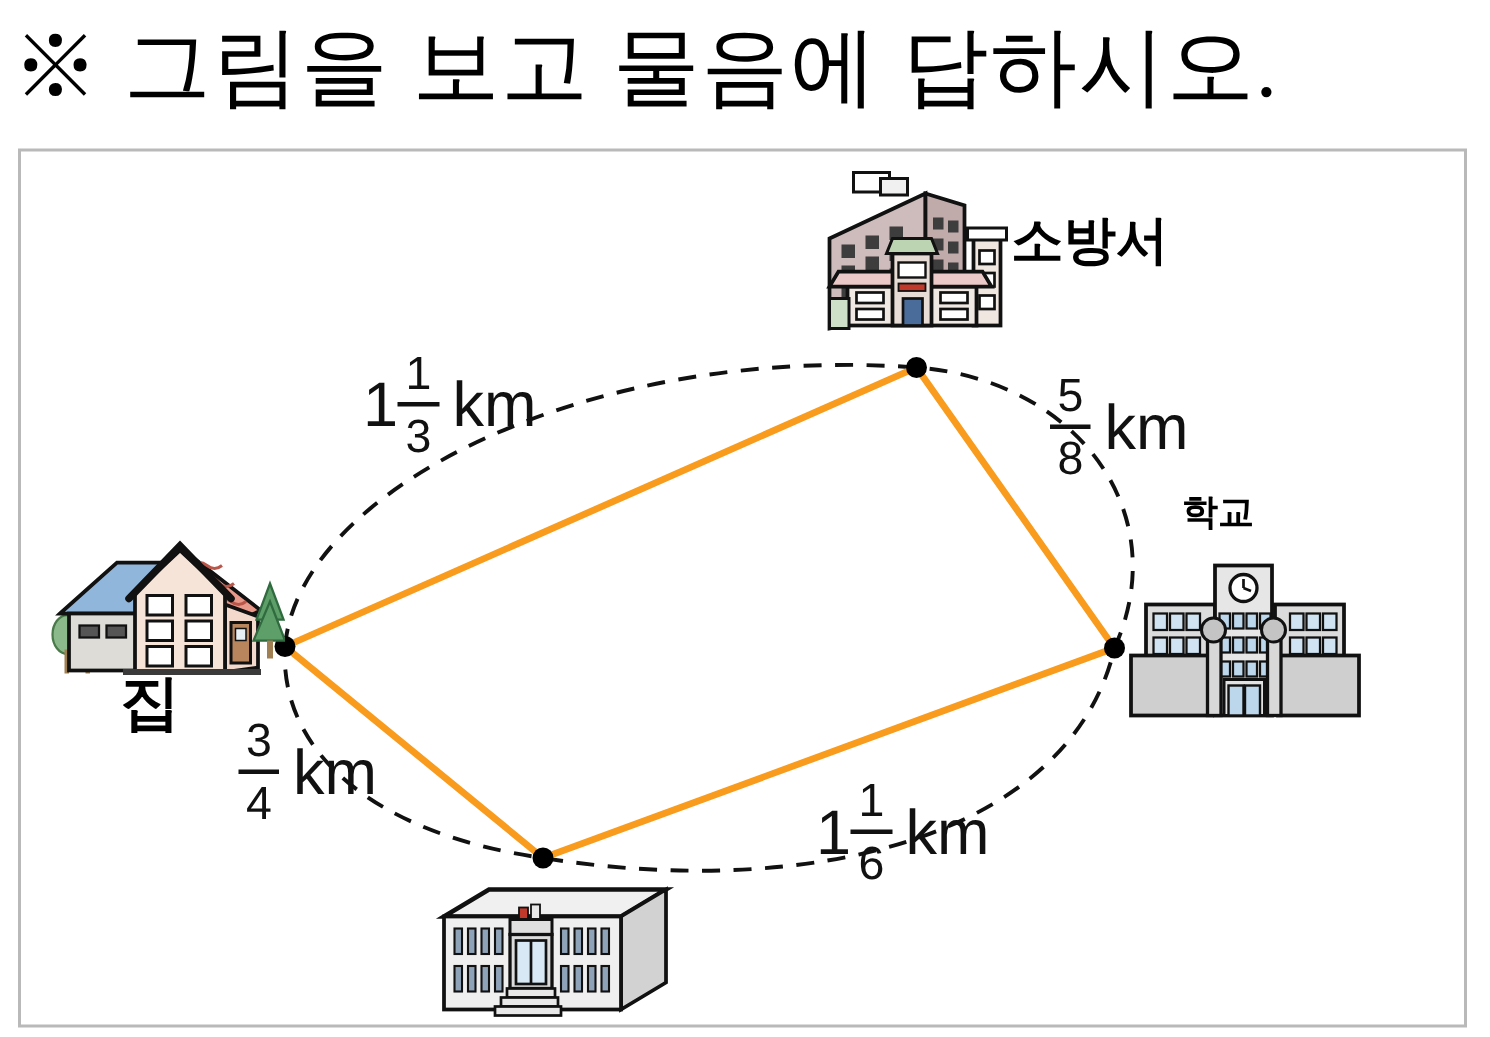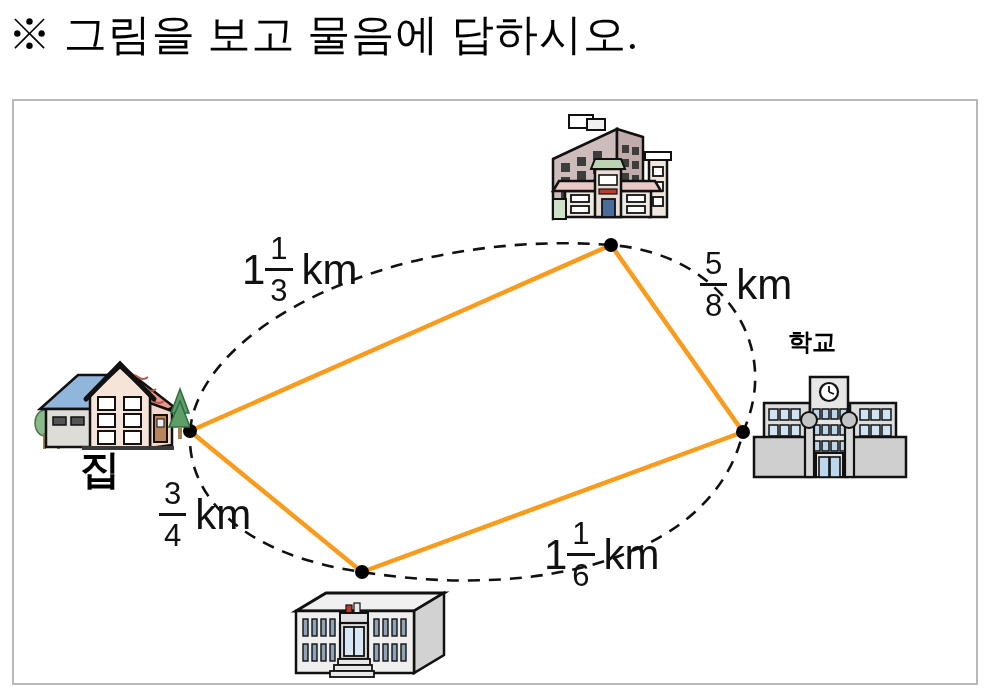--- a/index.html
+++ b/index.html
@@ -1,21 +1,21 @@
 <!DOCTYPE html>
 <html><head>
 <meta charset="utf-8">
 <style>
   html,body{margin:0;padding:0;background:#ffffff;}
   body{width:993px;height:691px;position:relative;overflow:hidden;
        font-family:"Liberation Sans","DejaVu Sans",sans-serif;color:#111;}
 
   .heading{position:absolute;left:8px;top:6px;width:960px;
            font-family:"Liberation Serif","DejaVu Serif",serif;
-           font-size:43px;font-weight:500;letter-spacing:1px;color:#000;white-space:nowrap;}
+           font-size:58px;font-weight:500;letter-spacing:1px;color:#000;white-space:nowrap;}
 
   .diagram-box{position:absolute;left:12px;top:99px;width:966px;height:586px;
                border:2px solid #b9b9b9;background:#fff;box-sizing:border-box;}
 
   .overlay{position:absolute;left:0;top:0;width:962px;height:582px;}
 
   .bldg{position:absolute;}
 
   .place-label{position:absolute;font-size:35px;font-weight:bold;color:#000;
                white-space:nowrap;line-height:1;}
@@ -202,20 +202,21 @@
     <rect x="72" y="20" width="6" height="10" fill="#e8e8e8" stroke="#111" stroke-width="1.2"></rect>
     <rect x="58" y="30" width="28" height="10" fill="#e0e0e0" stroke="#111" stroke-width="2"></rect>
     <rect x="58" y="40" width="28" height="36" fill="#dcdcdc" stroke="#111" stroke-width="2.2"></rect>
     <rect x="62" y="44" width="20" height="29" fill="#d8e8f4" stroke="#111" stroke-width="1.8"></rect>
     <line x1="72" y1="44" x2="72" y2="73" stroke="#111" stroke-width="1.8"></line>
     <rect x="56" y="76" width="32" height="6" fill="#e8e8e8" stroke="#111" stroke-width="1.8"></rect>
     <rect x="52" y="82" width="38" height="6" fill="#e8e8e8" stroke="#111" stroke-width="1.8"></rect>
     <rect x="48" y="88" width="44" height="6" fill="#e8e8e8" stroke="#111" stroke-width="1.8"></rect>
   </svg>
 
+  <div class="place-label" style="left:660px;top:42px;">소방서</div>
   <div class="place-label" style="left:774px;top:229px;font-size:24px;">학교</div>
   <div class="place-label" style="left:66px;top:348px;font-size:40px;">집</div>
 
   <div class="dist" style="left:228px;top:131px;">
     <span class="whole">1</span>
     <span class="frac">
       <span class="num">1</span>
       <span class="den">3</span>
     </span>
     <span class="unit">km</span>

